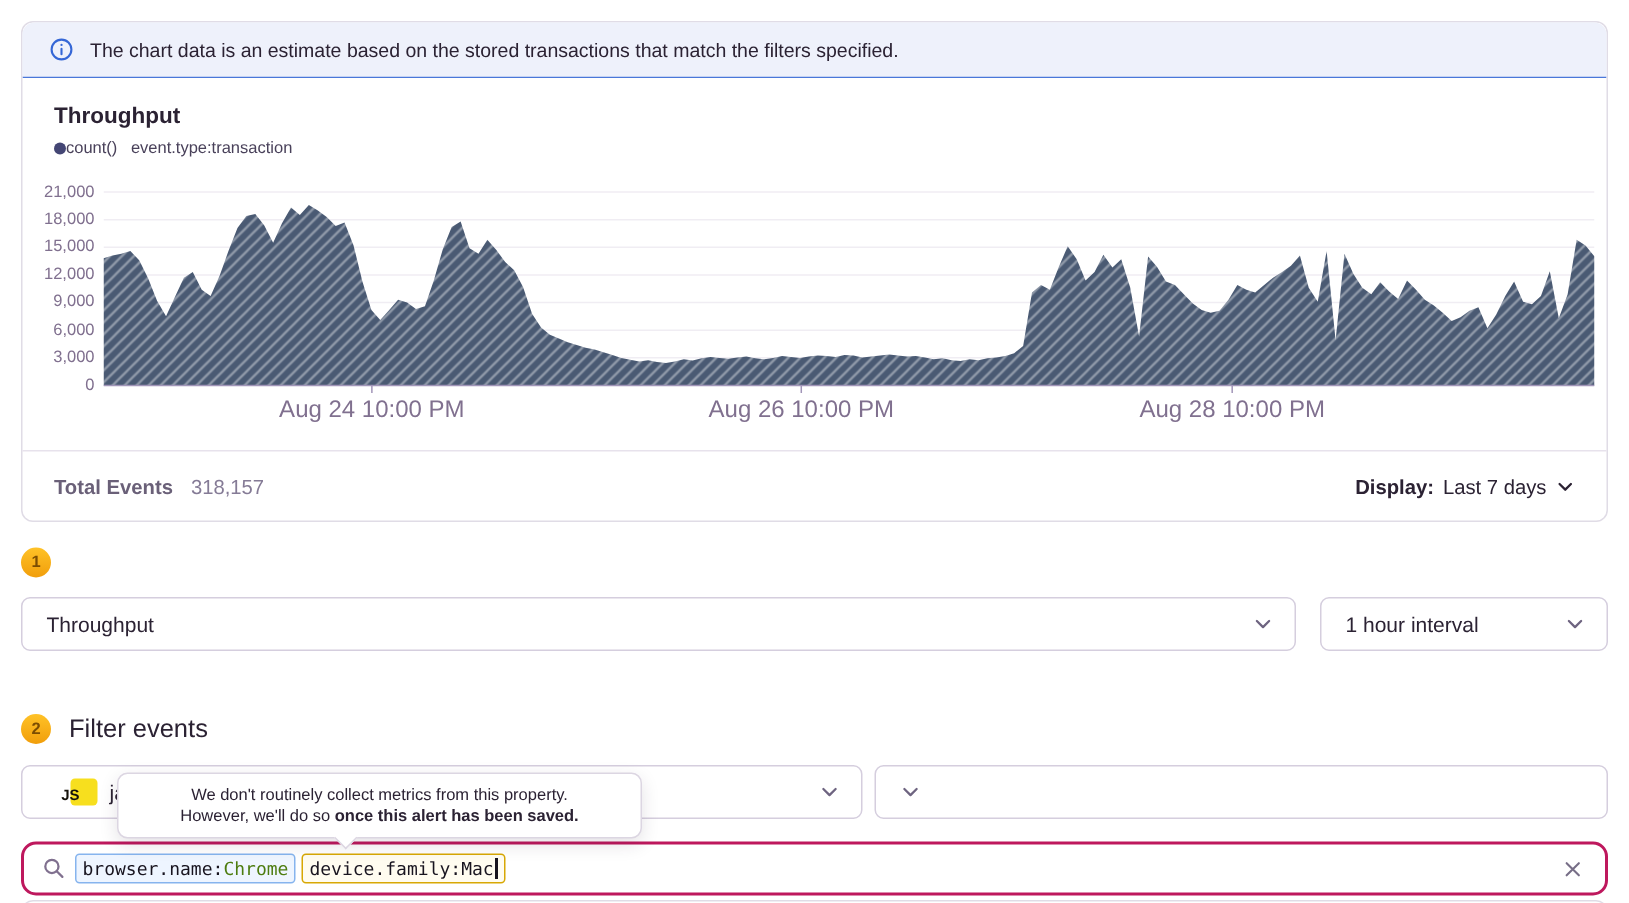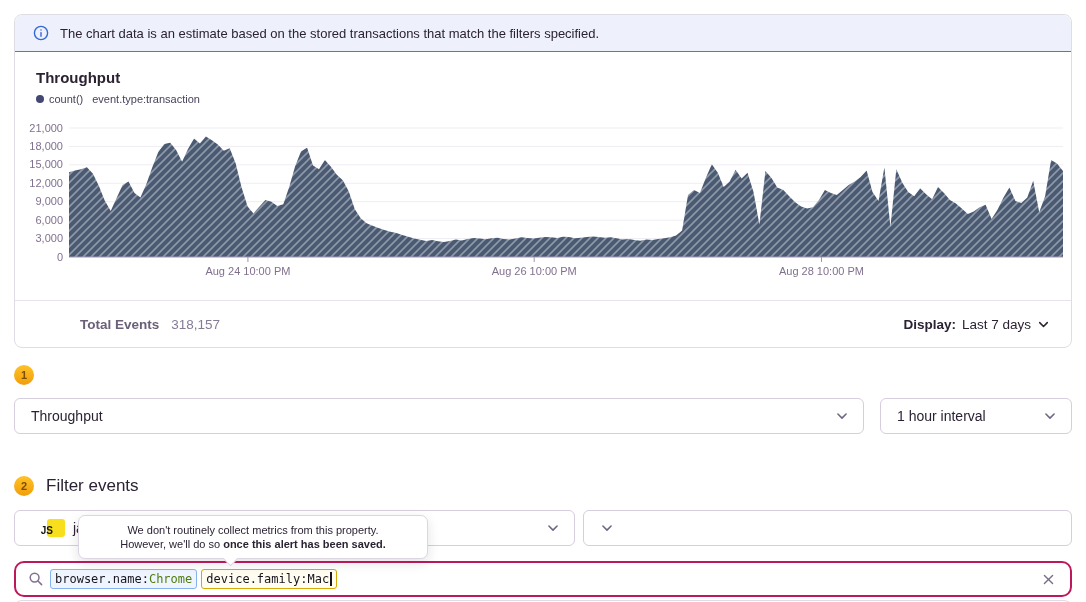--- a/index.html
+++ b/index.html
@@ -16,25 +16,25 @@
 
   .chart-section { position:relative; height:248px; }
   .chart-title { position:absolute; left:21px; top:17px; font-size:15px; font-weight:bold; color:#2b2233; }
   .legend { position:absolute; left:21px; top:41px; display:flex; align-items:center; gap:9px;
     font-size:11px; color:#49415a; }
   .legend-dot { width:8px; height:8px; border-radius:50%; background:#444674; display:inline-block; }
 
   .chart-area { position:absolute; left:0; top:67px; right:0; height:175px; }
   .chart-area svg.plot { position:absolute; left:54px; top:0; }
   .y-label { position:absolute; left:0; width:48px; text-align:right; font-size:11px; color:#80708f; line-height:15px; }
-  .x-label { position:absolute; top:146px; width:140px; margin-left:-70px; text-align:center; font-size:11px; color:#80708f; }
+  .x-label { position:absolute; top:146px; width:140px; margin-left:-70px; text-align:center; font-size:16px; color:#80708f; }
 
   .chart-footer { display:flex; align-items:center; justify-content:space-between;
     height:47px; padding:0 21px; border-top:1px solid #e7e2ec; font-size:13.5px; }
-  .total-label { font-weight:bold; color:#6a6078; margin-right:12px;margin-left:44px; }
+  .total-label { font-weight:bold; color:#6a6078; margin-right:12px; }
   .total-value { color:#857b96; }
   .display-ctl { display:flex; align-items:center; gap:6px; color:#2b2233; cursor:pointer; }
   .display-ctl b { font-weight:bold; }
 
   
   .step-head { display:flex; align-items:center; gap:12px; margin-top:14px; height:26px; }
   .step-num { width:20px; height:20px; border-radius:50%; background:linear-gradient(180deg,#ffc227,#f19e0b);
     color:#7c4d02; font-size:11px; font-weight:bold; display:flex; align-items:center; justify-content:center; }
   .step-title { font-size:17px; font-weight:500; color:#2b2233; }
 
@@ -94,21 +94,21 @@
         <circle cx="8" cy="8" r="6.6" fill="none" stroke="#3567d6" stroke-width="1.4"></circle>
         <rect x="7.25" y="4.2" width="1.5" height="1.5" rx="0.75" fill="#3567d6"></rect>
         <rect x="7.3" y="6.9" width="1.4" height="5" rx="0.7" fill="#3567d6"></rect>
       </svg>
       <span>The chart data is an estimate based on the stored transactions that match the filters specified.</span>
     </div>
 
     <div class="chart-section">
       <div class="chart-title">Throughput</div>
       <div class="legend">
-        <span style="display:flex;align-items:center;gap:5px;">
+        <span style="display:flex;align-items:center;">
           <span class="legend-dot"></span>
           <span>count()</span>
         </span>
         <span>event.type:transaction</span>
       </div>
 
       <div class="chart-area">
         <div id="ylabels">
             <div class="y-label" style="top: 1.5px;">21,000</div>
             <div class="y-label" style="top: 19.9286px;">18,000</div>

